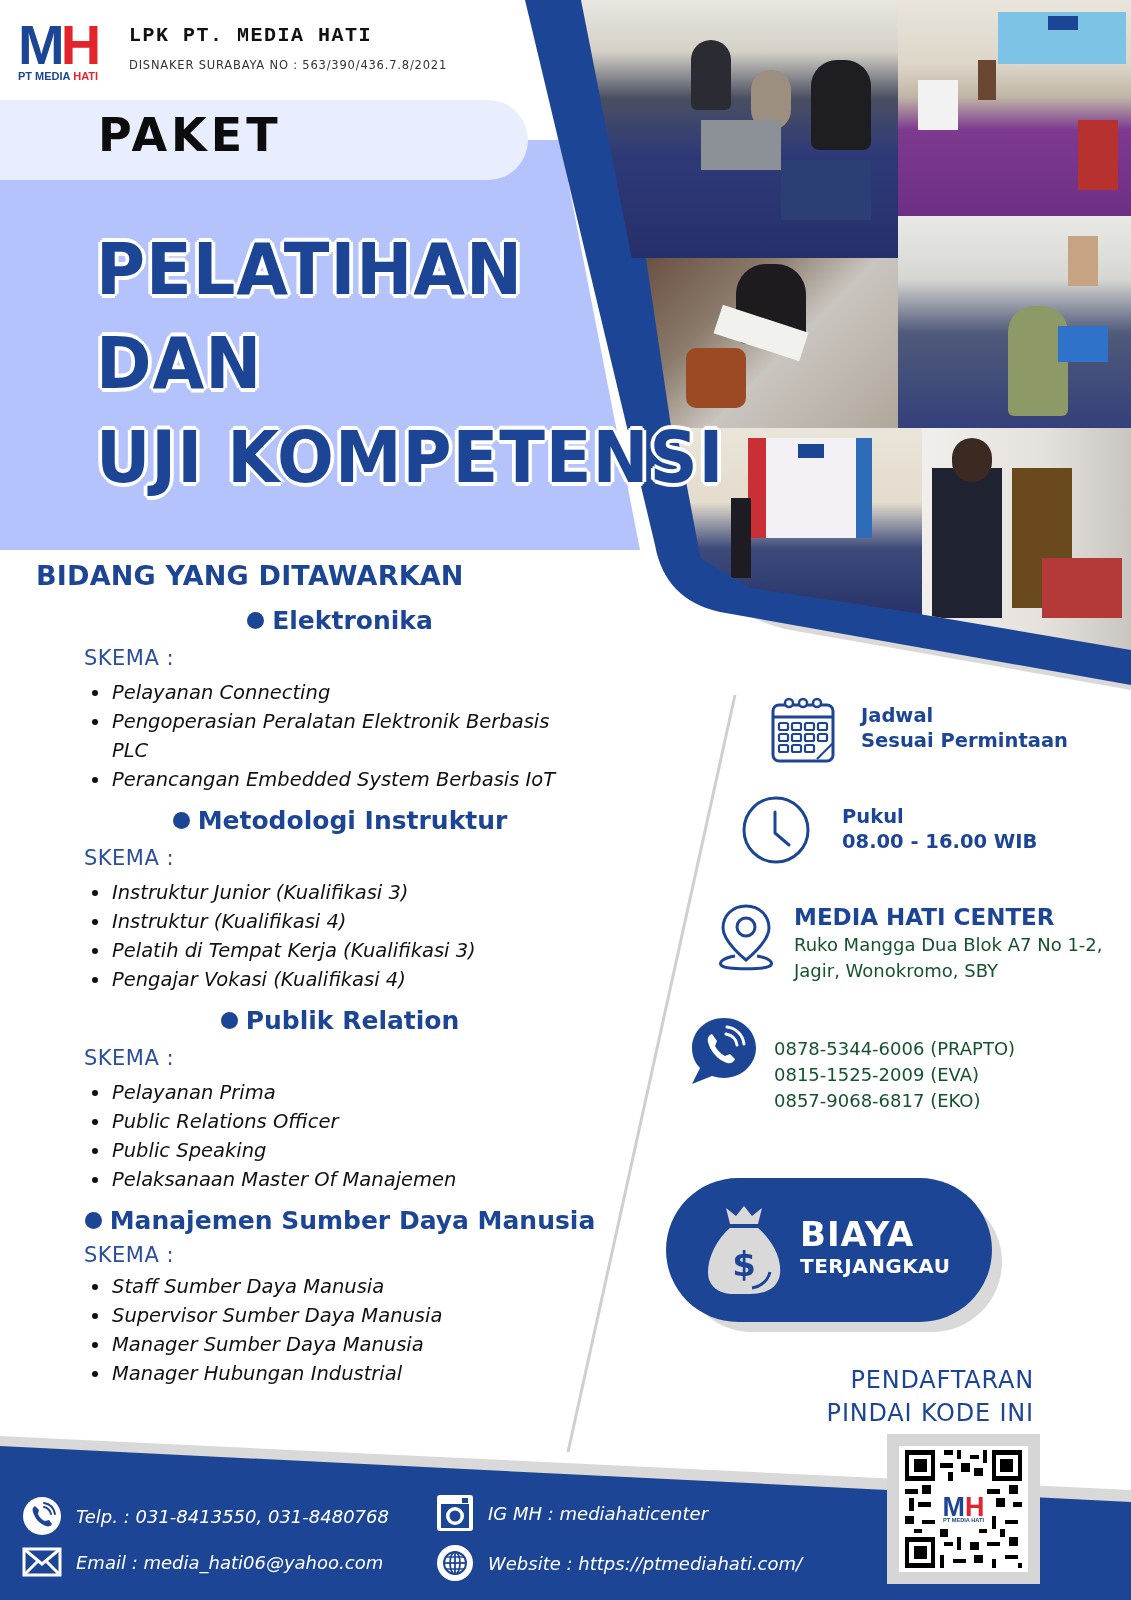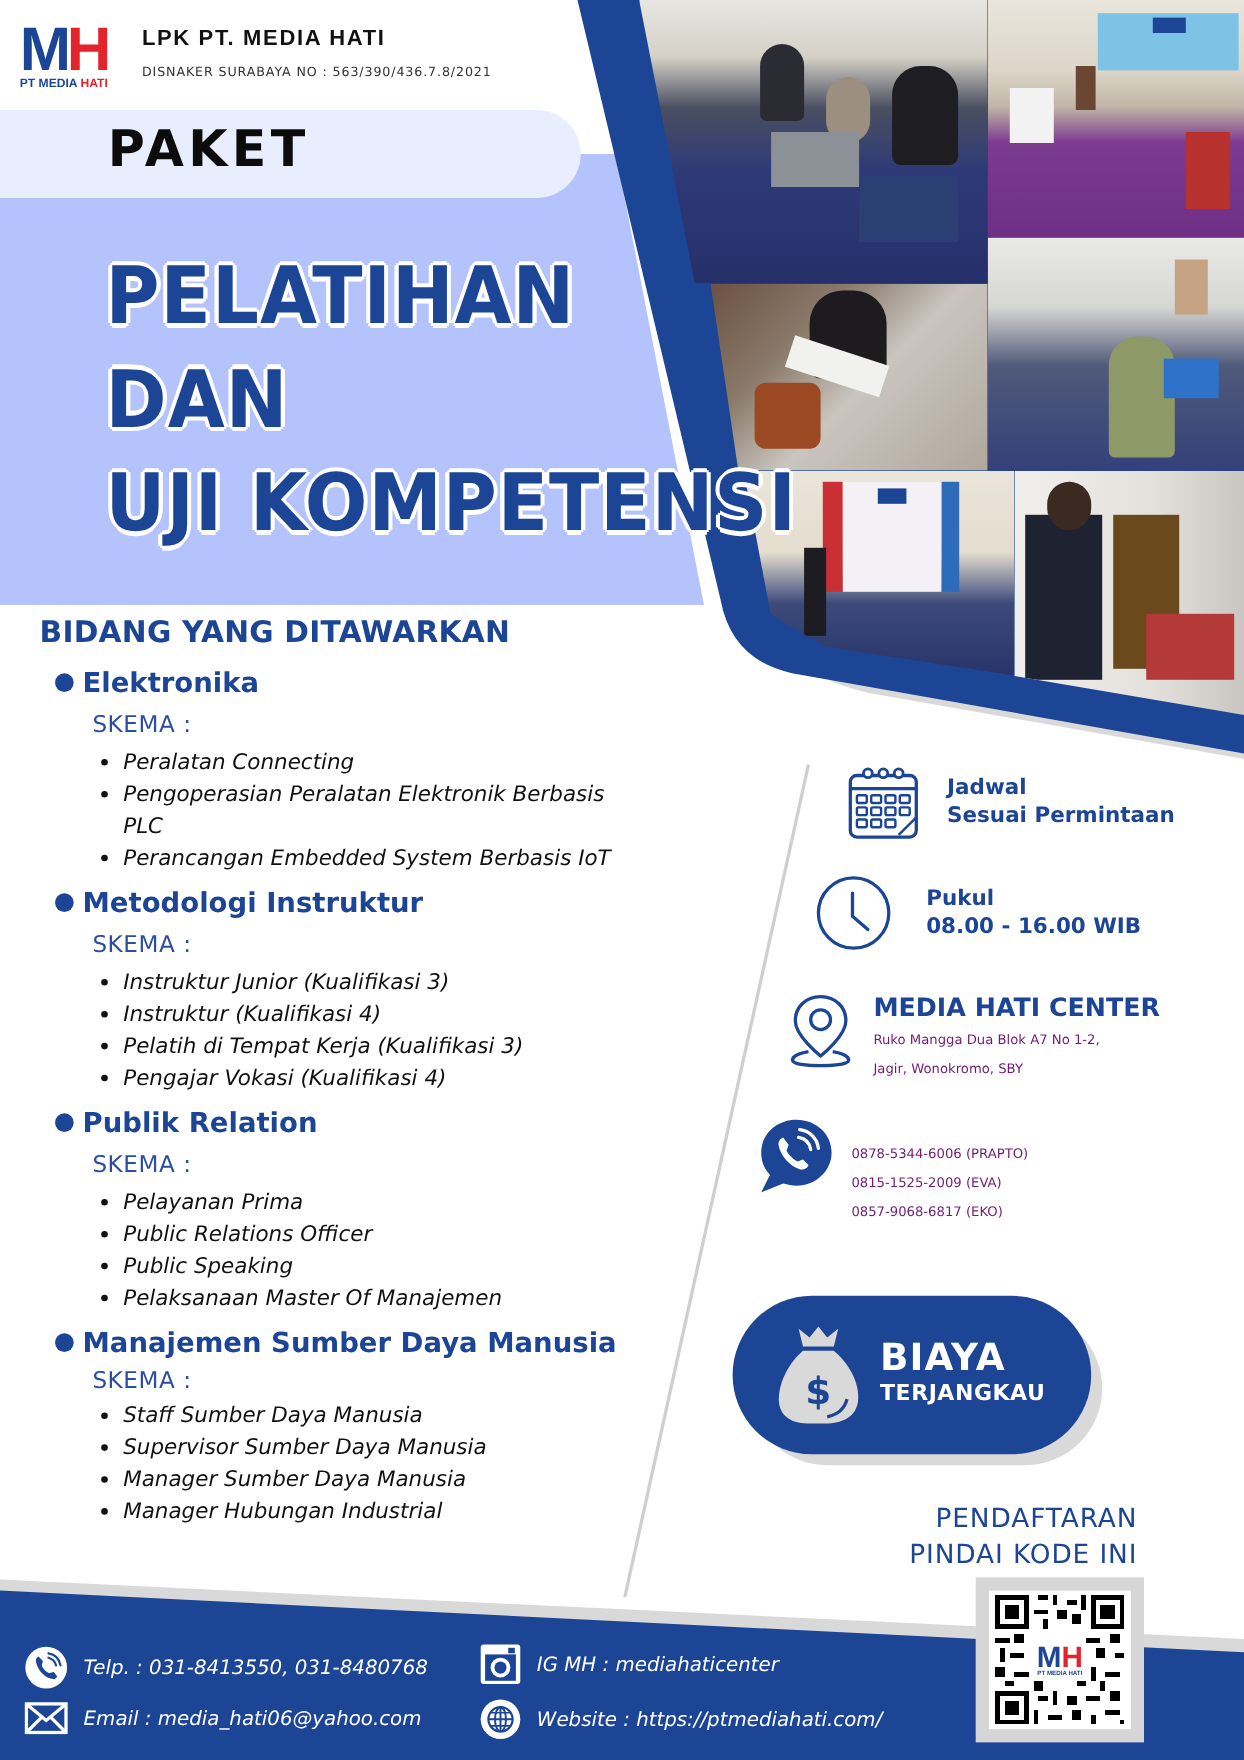--- a/index.html
+++ b/index.html
@@ -12,21 +12,21 @@
 
   
   .logo { left: 18px; top: 20px; width: 92px; height: 60px; z-index: 3; }
   .logo-mh { font-family: "Liberation Sans", sans-serif; font-weight: 700; font-size: 56px; line-height: 50px; letter-spacing: -4px; }
   .logo-mh .m { color: #1d4596; }
   .logo-mh .h { color: #e3242b; }
   .logo-sub { font-family: "Liberation Sans", sans-serif; font-weight: 700; font-size: 11px; line-height: 12px; white-space: nowrap; }
   .logo-sub .a { color: #1d4596; }
   .logo-sub .b { color: #e3242b; }
 
-  .org-name { left: 129px; top: 24px; font-family: Liberation Sans, sans-serif; font-weight: 700; font-size: 20px; letter-spacing: 1.5px; color: #111; z-index: 3; }
+  .org-name { left: 129px; top: 24px; font-family: Liberation Mono, monospace; font-weight: 700; font-size: 20px; letter-spacing: 1.5px; color: #111; z-index: 3; }
   .org-reg { left: 129px; top: 58px; font-family: "DejaVu Sans", sans-serif; font-size: 11.5px; letter-spacing: 0.8px; color: #333; z-index: 3; }
 
   .paket { left: 98px; top: 108px; font-family: "DejaVu Sans", sans-serif; font-weight: 700; font-size: 46px; letter-spacing: 4px; color: #0c0c0c; z-index: 3; }
 
   .hero-title { left: 96px; top: 222px; z-index: 3; font-family: "DejaVu Sans", sans-serif; font-weight: 700; color: #1d4596;
     font-size: 72px; line-height: 94px; letter-spacing: 1px; transform: scaleX(0.93); transform-origin: left top;
     -webkit-text-stroke: 0; paint-order: stroke fill;
     text-shadow:
       3px 0 0 #fff, -3px 0 0 #fff, 0 3px 0 #fff, 0 -3px 0 #fff,
       2px 2px 0 #fff, -2px -2px 0 #fff, 2px -2px 0 #fff, -2px 2px 0 #fff,
@@ -34,33 +34,33 @@
   .hero-title div { white-space: nowrap; }
 
   
   .photo { position: absolute; overflow: hidden; z-index: 2; }
   .photo .scene { position: absolute; inset: 0; }
 
   
   .section-title { left: 36px; top: 560px; font-family: "DejaVu Sans", sans-serif; font-weight: 700; font-size: 27px; color: #1d4596; z-index: 3; letter-spacing: 0.2px; }
   .fields { left: 50px; top: 604px; width: 580px; z-index: 3; }
   .field { margin-bottom: 10px; }
-  .field-head { display: flex; align-items: center; }
+  .field-head { display: flex; align-items: center; justify-content: center; }
   .field-dot { width: 17px; height: 17px; border-radius: 50%; background: #1d4596; margin-right: 8px; margin-top: -2px; flex: none; }
   .field-name { font-family: "DejaVu Sans", sans-serif; font-weight: 700; font-size: 25px; color: #1d4596; line-height: 34px; }
   .skema { margin-left: 34px; font-family: "DejaVu Sans", sans-serif; font-size: 21px; color: #2b4f9e; line-height: 40px; letter-spacing: 0.5px; }
   .schemes { margin-left: 40px; list-style: none; }
   .schemes li { position: relative; padding-left: 22px; font-family: "DejaVu Sans", sans-serif; font-style: italic; font-size: 19.5px; color: #111; line-height: 29px; }
   .schemes li::before { content: ""; position: absolute; left: 2px; top: 12px; width: 6px; height: 6px; border-radius: 50%; background: #111; }
 
   
   .info-icon { position: absolute; z-index: 3; }
   .info-text { position: absolute; z-index: 3; font-family: "DejaVu Sans", sans-serif; color: #1d4596; }
   .info-bold { font-weight: 700; font-size: 19.5px; line-height: 25px; }
-  .info-reg { font-size: 12px; line-height: 26px; color: #701a75; }
+  .info-reg { font-size: 18px; line-height: 26px; color: #14532d; }
 
   .cost-wrap { left: 666px; top: 1178px; width: 336px; height: 154px; z-index: 3; }
   .cost-shadow { position: absolute; left: 16px; top: 14px; width: 320px; height: 140px; border-radius: 70px; background: #d9d9d9; }
   .cost-pill { position: absolute; left: 0; top: 0; width: 326px; height: 144px; border-radius: 72px; background: #1d4596; }
   .cost-l1 { position: absolute; left: 134px; top: 36px; font-family: "DejaVu Sans", sans-serif; font-weight: 700; color: #fff; font-size: 34px; letter-spacing: 1px; }
   .cost-l2 { position: absolute; left: 134px; top: 76px; font-family: "DejaVu Sans", sans-serif; font-weight: 700; color: #fff; font-size: 20px; letter-spacing: 0.5px; }
 
   .register { right: 97px; top: 1364px; text-align: right; font-family: "DejaVu Sans", sans-serif; font-size: 24px; line-height: 33px; color: #1d4596; letter-spacing: 0.8px; z-index: 3; }
 
   .qr-frame { left: 887px; top: 1434px; width: 153px; height: 150px; background: #d6d6d6; z-index: 4; }
@@ -161,21 +161,21 @@
 
 <div class="abs fields">
 
   <div class="field">
     <div class="field-head">
       <span class="field-dot"></span>
       <span class="field-name">Elektronika</span>
     </div>
     <div class="skema">SKEMA :</div>
     <ul class="schemes">
-      <li>Peralatan Connecting</li>
+      <li>Pelayanan Connecting</li>
       <li style="padding-right:40px;">Pengoperasian Peralatan Elektronik Berbasis PLC</li>
       <li>Perancangan Embedded System Berbasis IoT</li>
     </ul>
   </div>
 
   <div class="field">
     <div class="field-head">
       <span class="field-dot"></span>
       <span class="field-name">Metodologi Instruktur</span>
     </div>

